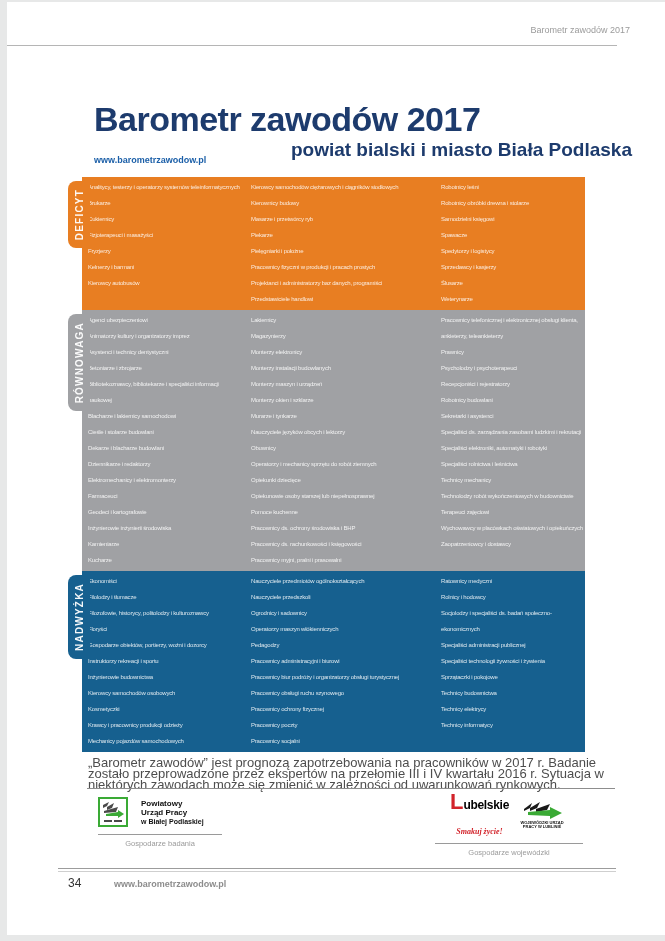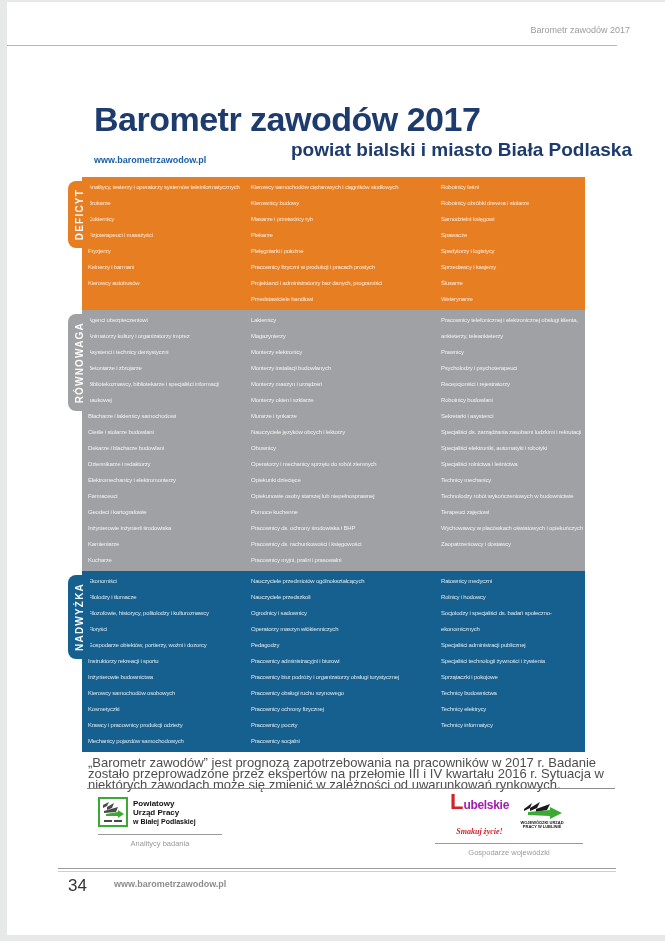--- a/index.html
+++ b/index.html
@@ -31,39 +31,39 @@
   .tab-label{writing-mode:vertical-rl;transform:rotate(180deg);color:rgba(255,255,255,0.95);
              font-weight:bold;font-size:10px;letter-spacing:1.2px;}
 
   .footnote{position:absolute;left:88px;top:757px;width:529px;font-size:13px;
             line-height:11px;color:#4d4d4d;}
   .footnote-rule{position:absolute;left:87px;top:788px;width:528px;height:1px;background:#8d8d8d;}
 
   .credit{position:absolute;text-align:center;}
   .credit-left{left:98px;top:797px;width:124px;}
   .credit-right{left:435px;top:793px;width:148px;}
-  .logo-row{display:flex;align-items:center;justify-content:flex-start;gap:5px;text-align:left;}
+  .logo-row{display:flex;align-items:center;justify-content:flex-start;gap:13px;text-align:left;}
   .logo-row-right{display:flex;align-items:center;justify-content:center;gap:7px;}
   .pup-text{font-size:8px;line-height:9px;font-weight:bold;color:#111;}
   .pup-text .small{font-size:7px;font-weight:bold;}
   .credit-line{border-top:1px solid #9a9a9a;margin-top:7px;}
   .credit-caption{font-size:7.5px;color:#9a9a9a;margin-top:4px;}
   .lub{display:flex;flex-direction:column;align-items:center;line-height:1;}
   .lub-row{display:flex;align-items:flex-end;}
   .lub-initial{color:#d2232a;font-size:22px;font-weight:bold;line-height:18px;}
-  .lub-rest{color:#a21caf;font-size:12px;font-weight:bold;letter-spacing:-0.3px;}
+  .lub-rest{color:#000000;font-size:12px;font-weight:bold;letter-spacing:-0.3px;}
   .lub-tagline{color:#d2232a;font-size:8px;font-style:italic;font-weight:bold;
                font-family:"Liberation Serif", serif;margin-top:17px;}
   .wup{display:flex;flex-direction:column;align-items:center;}
   .wup-caption{font-size:4px;line-height:4.5px;color:#111;font-weight:bold;margin-top:1px;
                text-transform:uppercase;width:52px;}
 
   .footer-rule{position:absolute;left:58px;top:868px;width:558px;height:2px;
                border-top:1px solid #9c9c9c;border-bottom:1px solid #cfcfcf;}
-  .page-num{position:absolute;left:68px;top:876px;font-size:17px;color:#333;}
+  .page-num{position:absolute;left:68px;top:876px;font-size:12px;color:#333;}
   .footer-url{position:absolute;left:114px;top:879px;font-size:9px;font-weight:bold;
               color:#8d8d8d;text-decoration:none;}
 </style>
 </head>
 <body>
 
 <div class="canvas">
   <div class="edge-top"></div>
   <div class="edge-left"></div>
   <div class="edge-bottom"></div>
@@ -228,21 +228,21 @@
         <rect x="6" y="23" width="8" height="2" fill="#4a4a4a"></rect>
         <rect x="16" y="23" width="8" height="2" fill="#4a4a4a"></rect>
       </svg>
       <div class="pup-text">
         <div>Powiatowy</div>
         <div>Urząd Pracy</div>
         <div class="small">w Białej Podlaskiej</div>
       </div>
     </div>
     <div class="credit-line"></div>
-    <div class="credit-caption">Analitycy badania</div>
+    <div class="credit-caption">Gospodarze badania</div>
   </div>
 
   <div class="credit credit-right">
     <div class="logo-row-right">
       <div class="lub">
         <div class="lub-row">
           <span class="lub-initial">L</span>
           <span class="lub-rest">ubelskie</span>
         </div>
         <div class="lub-tagline">Smakuj życie!</div>

